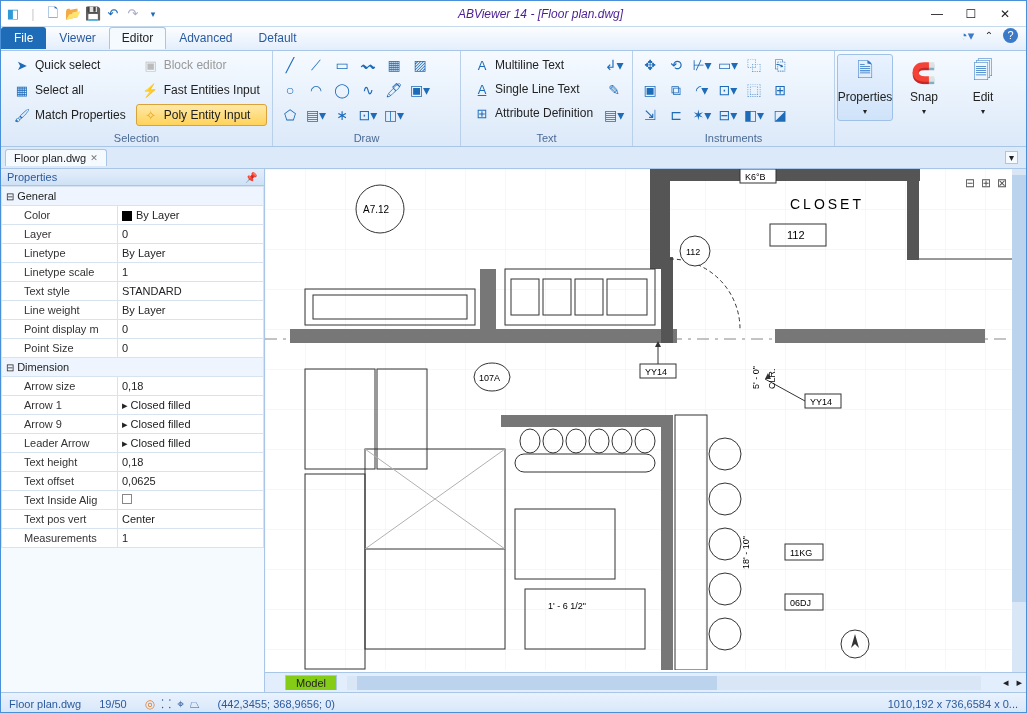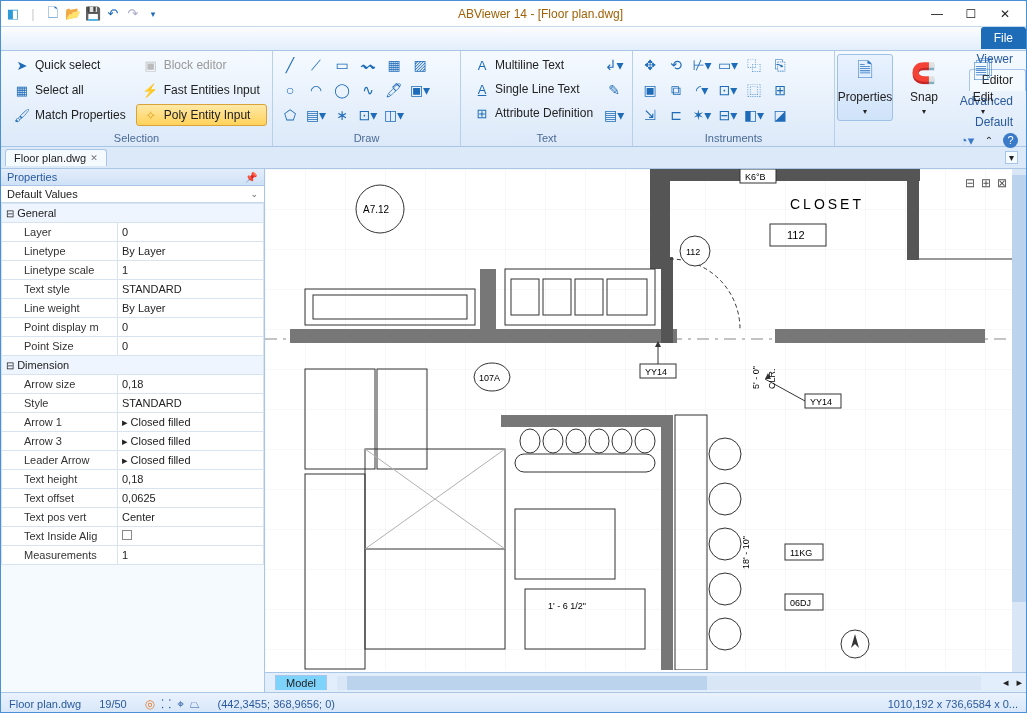--- a/index.html
+++ b/index.html
@@ -1,23 +1,23 @@
 <!DOCTYPE html>
 <html><head>
 <meta charset="utf-8">
 <style>
 * { box-sizing: border-box; margin: 0; padding: 0; font-family: "Segoe UI", Tahoma, sans-serif; }
 body { width: 1027px; height: 713px; background: #fff; overflow: hidden; font-size: 12px; color: #222; border:1px solid #4a90d9;}
 .titlebar { height: 26px; background: #fff; display: flex; align-items: center; padding: 0 4px; border-bottom:1px solid #c5d9ed;}
 .qat { display:flex; align-items:center; gap:4px; }
 .qat span { width:16px; height:16px; display:inline-flex; align-items:center; justify-content:center; color:#1e6bb8; font-size:13px; cursor:pointer;}
-.title { flex:1; text-align:center; color:#a16207; font-size:12px;}
+.title { flex:1; text-align:center; color:#4c1d95; font-size:12px;font-style:italic;}
 .winctrl { display:flex; gap:0;}
 .winctrl span { width:34px; height:26px; display:flex; align-items:center; justify-content:center; font-size:12px; cursor:pointer;}
-.menubar { height:24px; background:linear-gradient(#fcfdff,#e3eefc); display:flex; align-items:flex-end; border-bottom:1px solid #a9c6e7;flex-direction:column;}
+.menubar { height:24px; background:linear-gradient(#fcfdff,#e3eefc); display:flex; align-items:flex-start; border-bottom:1px solid #a9c6e7;}
 .menubar .tab { padding:3px 12px 4px; cursor:pointer; color:#2a5a9e; border:1px solid transparent; border-bottom:none; margin-bottom:-1px;}
 .menubar .file { background:#1e6bb8; color:#fff; border-color:#1e6bb8; border-radius:3px 3px 0 0;}
 .menubar .active { background:#f5faff; border-color:#a9c6e7; border-radius:3px 3px 0 0; color:#222;}
 .menubar .right { margin-left:auto; display:flex; gap:6px; padding:0 8px 4px; align-items:center;}
 .menubar .right span{ width:16px; height:16px; display:flex; align-items:center; justify-content:center; font-size:13px; cursor:pointer;}
 .ribbon { height:96px; background:linear-gradient(#f5faff,#dce9f9); display:flex; border-bottom:1px solid #a9c6e7;}
 .grp { border-right:1px solid #b9d0ea; display:flex; flex-direction:column; padding:3px 6px 2px;}
 .grp .body { flex:1; display:flex; gap:3px; align-items:flex-start;}
 .grp .lbl { text-align:center; color:#4a6a95; font-size:11px; padding-top:2px;}
 .vlist { display:flex; flex-direction:column; gap:3px;}
@@ -41,21 +41,21 @@
 .proptable { overflow:auto; flex:1;}
 .proptable table{ width:100%; border-collapse:collapse;}
 .proptable td{ border:1px solid #d8e3f0; padding:2px 4px; font-size:11px; background:#fff; height:19px; white-space:nowrap; overflow:hidden;}
 .proptable td.k{ width:116px; padding-left:22px; color:#333;}
 .proptable tr.cat td{ background:#eef5fe; font-weight:normal; padding-left:4px;}
 .proptable tr.cat td::before{ content:"⊟ "; font-size:10px;}
 .sq { display:inline-block; width:10px; height:10px; background:#000; vertical-align:middle; margin-right:4px;}
 .canvas { flex:1; background:#fff; position:relative; overflow:hidden;}
 .canvas svg{ position:absolute; top:0; left:0;}
 .modelbar { position:absolute; bottom:0; left:0; right:0; height:20px; background:#e3eefc; border-top:1px solid #a9c6e7; display:flex; align-items:center; font-size:11px;}
-.modeltab { background:#7dd3fc; border:1px solid #a9c6e7; border-bottom:none; padding:1px 10px; margin-left:10px;}
+.modeltab { background:#84cc16; border:1px solid #a9c6e7; border-bottom:none; padding:1px 10px; margin-left:20px;}
 .scrollh { flex:1; height:14px; margin:0 18px 0 10px; background:#d8e6f6; position:relative;}
 .scrollh .thumb{ position:absolute; left:10px; width:360px; top:0; bottom:0; background:#bcd3ee;}
 .scrollv { position:absolute; right:0; top:0; bottom:20px; width:14px; background:#d8e6f6;}
 .scrollv .thumb{ position:absolute; top:6px; bottom:70px; left:0; right:0; background:#bcd3ee;}
 .statusbar { height:22px; background:linear-gradient(#eaf2fd,#d6e6f9); border-top:1px solid #a9c6e7; display:flex; align-items:center; font-size:11px; padding:0 8px; gap:18px; color:#2a5a9e;}
 .statusbar .sep{ flex:1;}
 .sbico{ display:flex; gap:6px; align-items:center;}
 .sbico span{ font-size:12px;}
 </style>
 </head>
@@ -250,31 +250,31 @@
   </div>
   <span style="margin-left:auto;margin-right:4px;font-size:10px;border:1px solid #a9c6e7;padding:0 3px;background:#f5faff;cursor:pointer">▾</span>
 </div>
 
 <div class="content">
   <div class="panel">
     <div class="panelhdr">
         <span>Properties</span>
         <span class="pin">📌</span>
       </div>
-    <div class="panelsub">
-        <span>Default Values</span>
-        <span class="chev">⌄</span>
-      </div>
     <div class="proptable">
       <table>
         <tbody>
             <tr class="cat">
               <td colspan="2">General</td>
             </tr>
         <tr>
+              <td class="k">Color</td>
+              <td><span class="sq"></span><span>By Layer</span></td>
+            </tr>
+        <tr>
               <td class="k">Layer</td>
               <td>0</td>
             </tr>
         <tr>
               <td class="k">Linetype</td>
               <td>By Layer</td>
             </tr>
         <tr>
               <td class="k">Linetype scale</td>
               <td>1</td>
@@ -296,50 +296,46 @@
               <td>0</td>
             </tr>
         <tr class="cat">
               <td colspan="2">Dimension</td>
             </tr>
         <tr>
               <td class="k">Arrow size</td>
               <td>0,18</td>
             </tr>
         <tr>
-              <td class="k">Style</td>
-              <td>STANDARD</td>
-            </tr>
-        <tr>
               <td class="k">Arrow 1</td>
               <td>▸ <span>Closed filled</span></td>
             </tr>
         <tr>
-              <td class="k">Arrow 3</td>
+              <td class="k">Arrow 9</td>
               <td>▸ <span>Closed filled</span></td>
             </tr>
         <tr>
               <td class="k">Leader Arrow</td>
               <td>▸ <span>Closed filled</span></td>
             </tr>
         <tr>
               <td class="k">Text height</td>
               <td>0,18</td>
             </tr>
         <tr>
               <td class="k">Text offset</td>
               <td>0,0625</td>
             </tr>
         <tr>
+              <td class="k">Text Inside Alig</td>
+              <td><span style="display:inline-block;width:10px;height:10px;border:1px solid #888"></span></td>
+            </tr>
+        <tr>
               <td class="k">Text pos vert</td>
               <td>Center</td>
-            </tr>
-        <tr>
-              <td class="k">Text Inside Alig</td>
-              <td><span style="display:inline-block;width:10px;height:10px;border:1px solid #888"></span></td>
             </tr>
         <tr>
               <td class="k">Measurements</td>
               <td>1</td>
             </tr>
       </tbody>
         </table>
     </div>
   </div>
 

